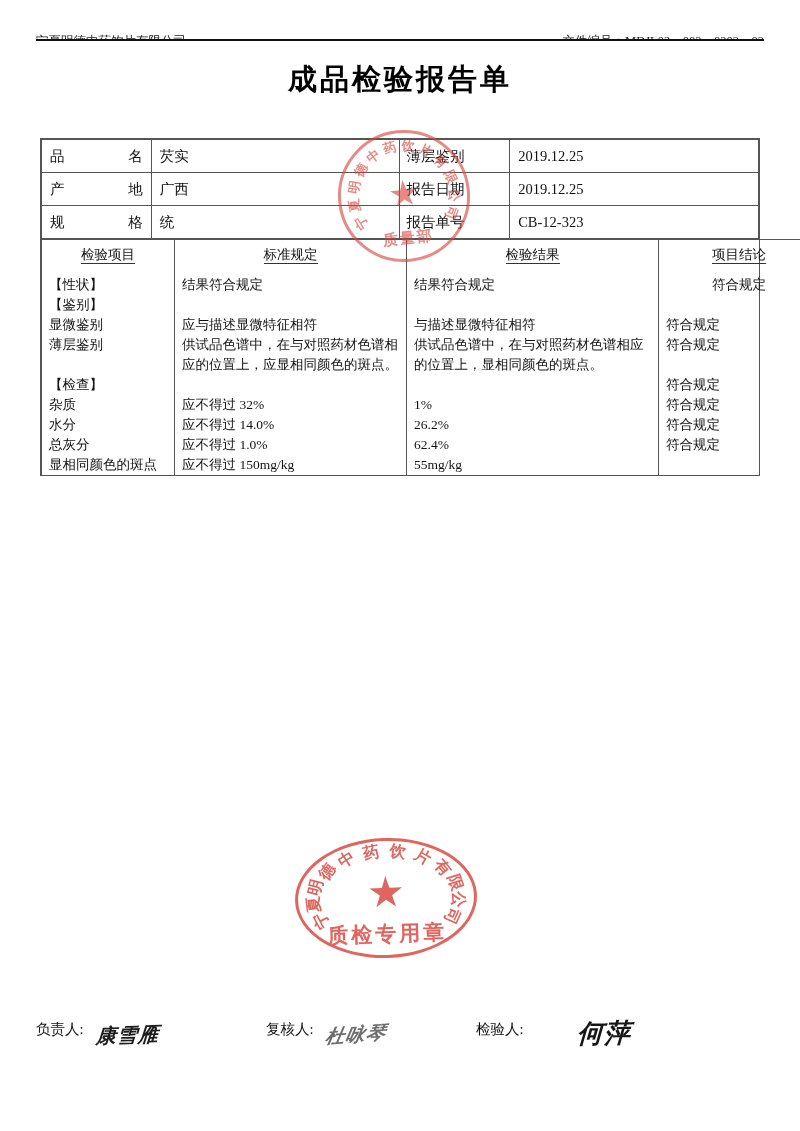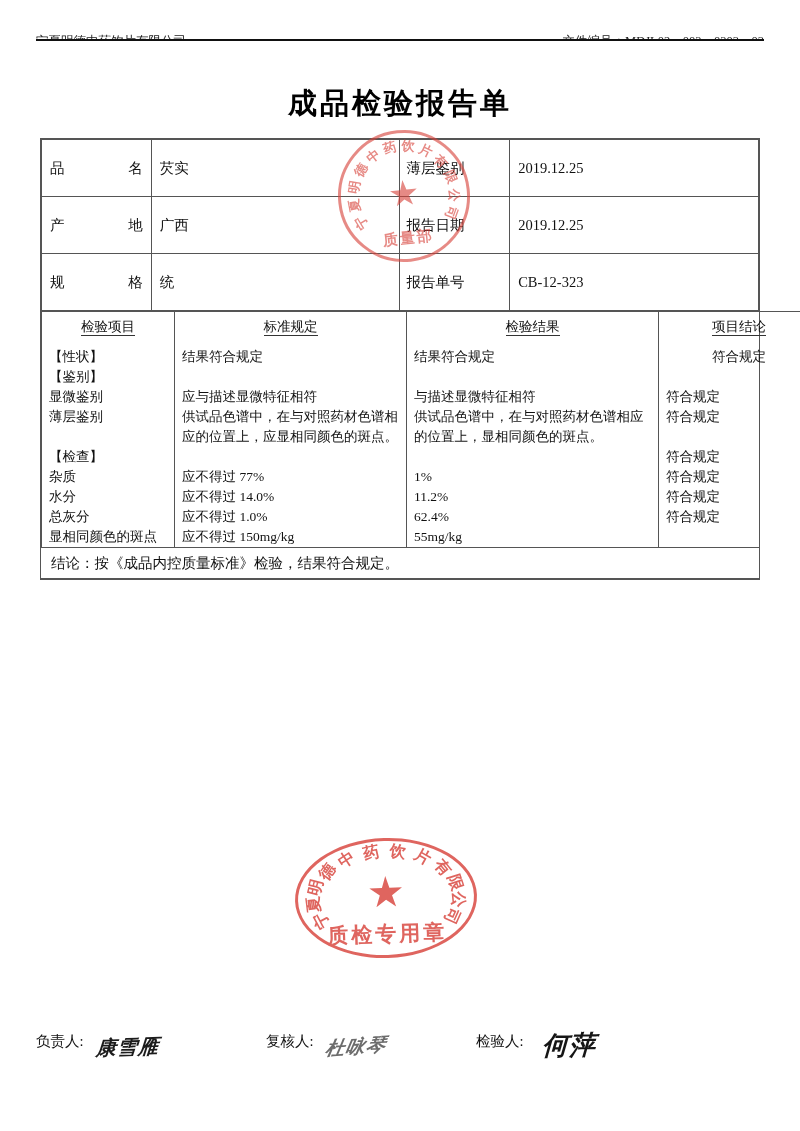--- a/index.html
+++ b/index.html
@@ -43,21 +43,21 @@
     left: 36px;
     top: 39px;
     width: 728px;
     height: 0;
     border-top: 2px solid #111;
   }
 
   
   .doc-title {
     position: absolute;
-    top: 84px;
+    top: 60px;
     left: 0;
     width: 800px;
     text-align: center;
     font-family: "DejaVu Sans", "Liberation Sans", sans-serif;
     font-size: 29px;
     font-weight: bold;
     letter-spacing: 3px;
     color: #000;
   }
 
@@ -73,21 +73,21 @@
   }
   table.meta, table.body, table.concl {
     border-collapse: collapse;
     width: 100%;
     table-layout: fixed;
   }
   table.meta td {
     border: 1px solid #555;
     height: 32px;
     font-size: 14.5px;
-    padding: 12px 8px;
+    padding: 0 8px;
     vertical-align: middle;
   }
   table.meta td.k {
     width: 88px;
     padding: 0 6px;
   }
   table.meta td.v {
     width: 212px;
   }
   .kv-spread {
@@ -144,41 +144,41 @@
   .signatures {
     position: absolute;
     left: 36px;
     top: 1012px;
     width: 728px;
     height: 56px;
     font-size: 14.5px;
   }
   .sig {
     position: absolute;
-    top: 20px;
+    top: 8px;
     display: flex;
     align-items: flex-start;
     text-align: center;
   }
   .sig .lbl { white-space: nowrap; }
   .sig .hand {
     margin-left: 12px;
     position: relative;
     top: 2px;
     font-family: "DejaVu Sans", "Liberation Sans", sans-serif;
     font-size: 20px;
     font-weight: bold;
     font-style: italic;
     color: #1c1c1c;
     transform: skewX(-6deg) rotate(-2deg);
     letter-spacing: 1px;
   }
   .sig.s1 { left: 0; }
   .sig.s2 { left: 230px; }
-  .sig.s3 { left: 440px; }
+  .sig.s3 { left: 440px; gap: 35px; }
   .sig.s2 .hand {
     color: #6c6c6c;
     font-size: 19px;
     transform: skewX(-14deg) rotate(-4deg);
   }
   .sig.s3 .hand {
     font-size: 26px;
     color: #151515;
     transform: skewX(-3deg) rotate(-1deg);
     margin-left: 18px;
@@ -325,58 +325,51 @@
           <div class="row-item">水分</div>
           <div class="row-item">总灰分</div>
           <div class="row-item">显相同颜色的斑点</div>
         </td>
         <td class="c2">
           <div>结果符合规定</div>
           <div class="gap"></div>
           <div>应与描述显微特征相符</div>
           <div>供试品色谱中，在与对照药材色谱相应的位置上，应显相同颜色的斑点。</div>
           <div class="gap"></div>
-          <div>应不得过 77%</div>
+          <div>应不得过 32%</div>
           <div>应不得过 14.0%</div>
           <div>应不得过 1.0%</div>
           <div>应不得过 150mg/kg</div>
         </td>
         <td class="c3">
           <div>结果符合规定</div>
           <div class="gap"></div>
           <div>与描述显微特征相符</div>
           <div>供试品色谱中，在与对照药材色谱相应的位置上，显相同颜色的斑点。</div>
           <div class="gap"></div>
           <div>1%</div>
-          <div>11.2%</div>
+          <div>26.2%</div>
           <div>62.4%</div>
           <div>55mg/kg</div>
         </td>
         <td class="c4">
           <div class="center">符合规定</div>
           <div class="gap"></div>
           <div>符合规定</div>
           <div>符合规定</div>
           <div class="gap"></div>
           <div>符合规定</div>
           <div>符合规定</div>
           <div>符合规定</div>
           <div>符合规定</div>
         </td>
       </tr>
     </tbody>
   </table>
 
-  <table class="concl">
-    <tbody>
-      <tr>
-        <td>结论：按《成品内控质量标准》检验，结果符合规定。</td>
-      </tr>
-    </tbody>
-  </table>
 </div>
 
 <div class="stamp" id="stamp-top">
   <div class="ring"></div>
   <div class="star"></div>
   <div class="arc-holder">
       <span class="arc-char" style="font-size: 13px; transform: translate(-44.9397px, 21.9186px) rotate(-116deg) translate(-50%, -50%);">宁</span>
       <span class="arc-char" style="font-size: 13px; transform: translate(-49.8166px, 4.27875px) rotate(-94.9091deg) translate(-50%, -50%);">夏</span>
       <span class="arc-char" style="font-size: 13px; transform: translate(-48.0191px, -13.9343px) rotate(-73.8182deg) translate(-50%, -50%);">明</span>
       <span class="arc-char" style="font-size: 13px; transform: translate(-39.7881px, -30.2805px) rotate(-52.7273deg) translate(-50%, -50%);">德</span>

